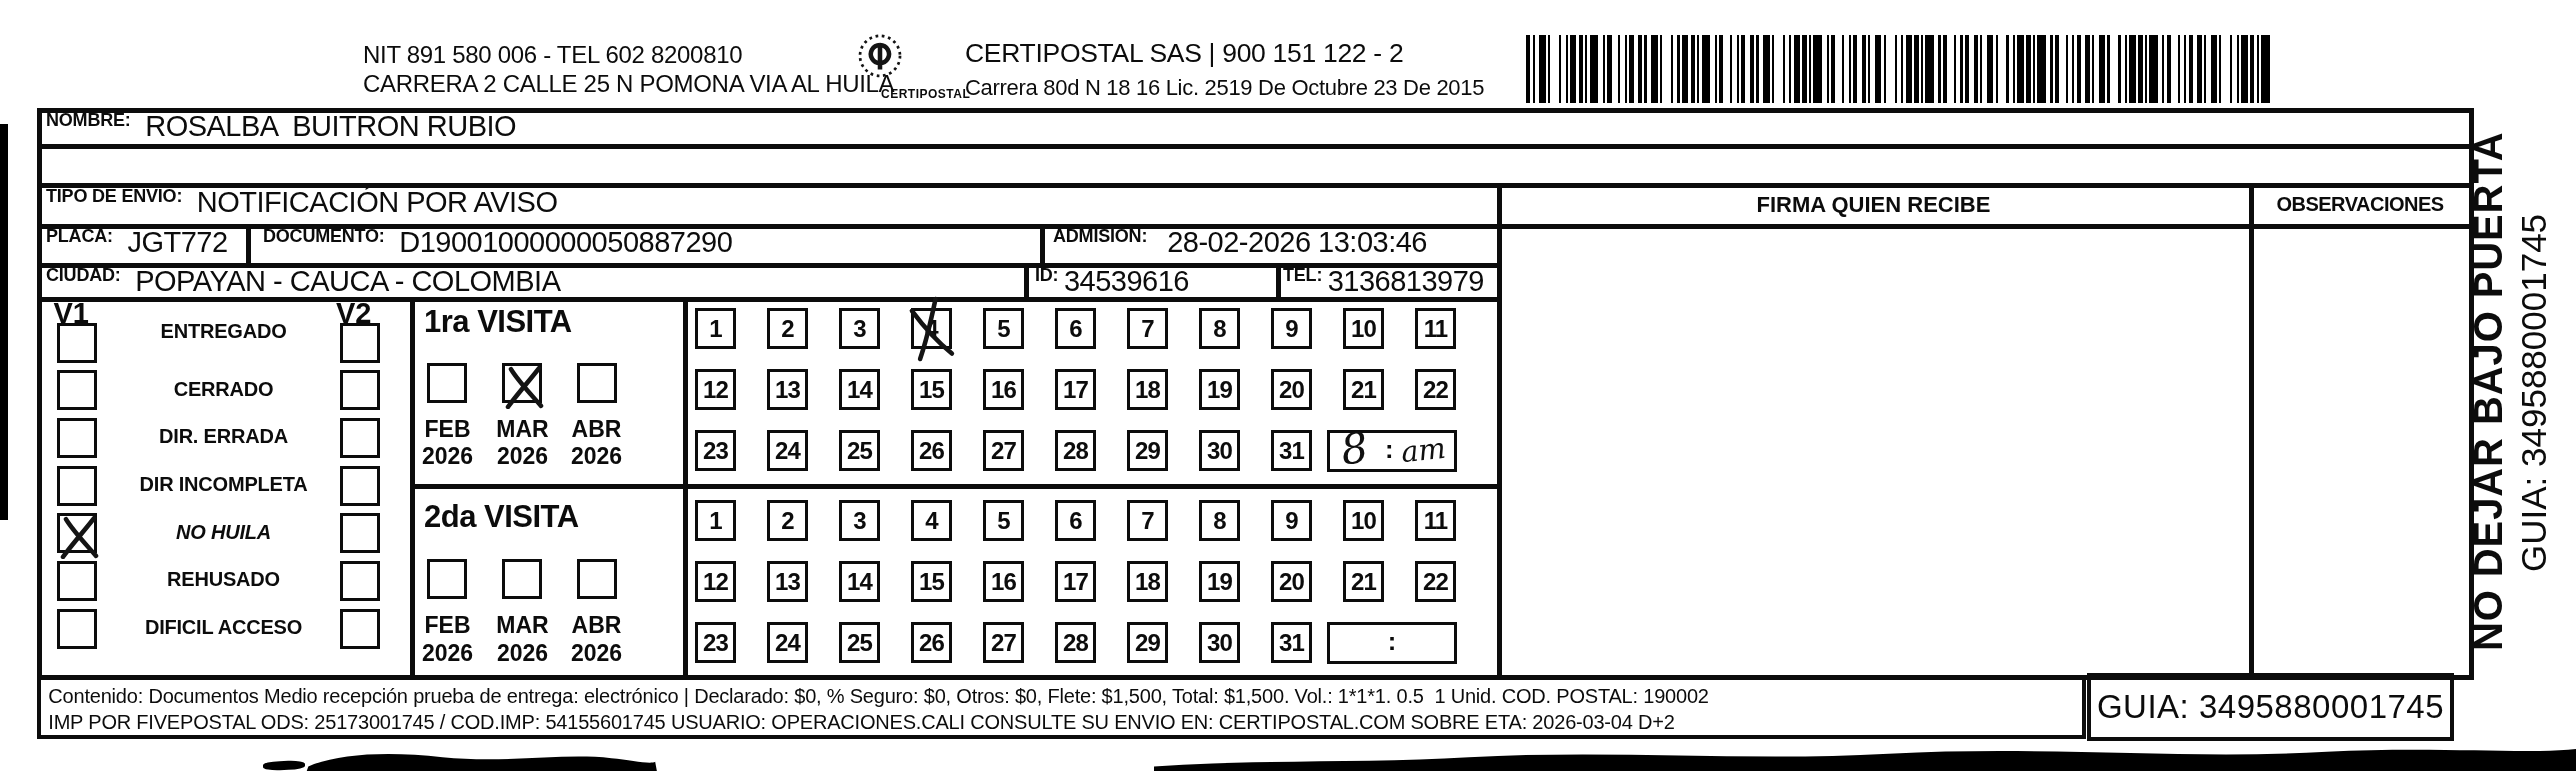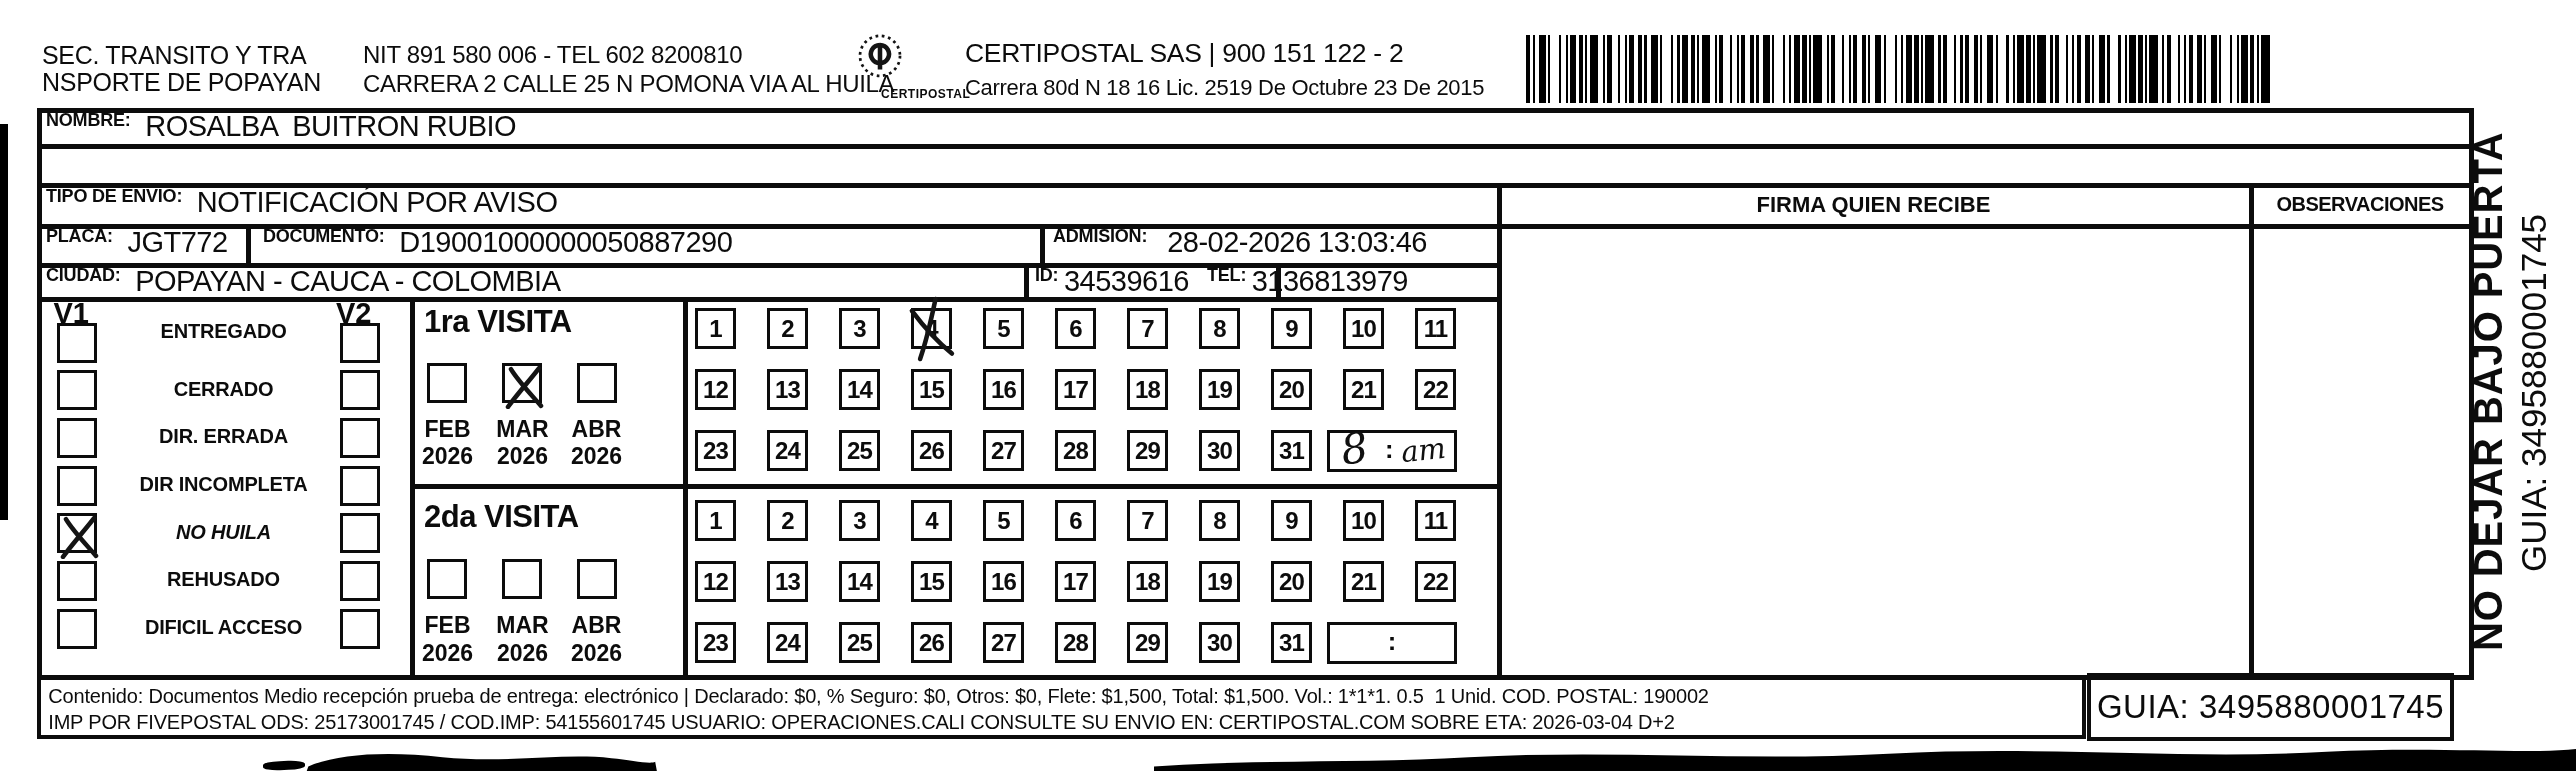--- a/index.html
+++ b/index.html
@@ -25,21 +25,21 @@
   .flabel{font-weight:700;font-size:18px;flex:none;letter-spacing:-0.2px;}
   .fvalue{font-size:29px;margin-left:14.6px;white-space:pre;letter-spacing:-0.5px;}
   #r-nombre{left:46px;top:110px;height:34px;}
   #r-direccion{left:46px;top:146px;height:37px;}
   #r-tipo{left:46px;top:186px;height:37px;}
   #r-placa{left:46px;top:226px;height:35px;}
   #r-documento{left:263px;top:226px;height:35px;}
   #r-admision{left:1053px;top:226px;height:35px;}
   #r-ciudad{left:46px;top:265px;height:32px;}
   #r-id{left:1035px;top:265px;height:32px;}
-  #r-tel{left:1207px;top:265px;height:32px;}
+  #r-tel{left:1283px;top:265px;height:32px;}
   #r-id .fvalue,#r-tel .fvalue{margin-left:5.5px;}
   #r-admision .fvalue{margin-left:20px;}
 
   
   #firma-header{position:absolute;left:1501px;top:188px;width:745px;height:33px;text-align:center;
                 font-weight:700;font-size:22px;line-height:33px;}
   #obs-header{position:absolute;left:2254px;top:188px;width:212px;height:33px;text-align:center;
               font-weight:700;font-size:20px;line-height:33px;letter-spacing:-0.5px;}
   #firma-area{position:absolute;left:1501px;top:228px;width:745px;height:443px;}
   #obs-area{position:absolute;left:2254px;top:228px;width:212px;height:443px;}
@@ -75,24 +75,20 @@
 
   
   #art-edge{position:absolute;left:0;top:124px;width:8.2px;height:396px;background:#000;}
   .art{position:absolute;}
 </style>
 </head>
 <body>
 
 <div id="page">
 
-  <div id="dept">
-    <div>SEC. TRANSITO Y TRA</div>
-    <div>NSPORTE DE POPAYAN</div>
-  </div>
   <div id="nit">
     <div>NIT 891 580 006 - TEL 602 8200810</div>
     <div>CARRERA 2 CALLE 25 N POMONA VIA AL HUILA</div>
   </div>
   <div id="logo">
     <svg width="60" height="57" viewBox="0 0 66 62">
       <circle cx="33" cy="27" r="22" fill="none" stroke="#141414" stroke-width="3" stroke-dasharray="3 4"></circle>
       <path d="M33 13 v29 M33 15 a10 10 0 1 1 -0.2 0" fill="none" stroke="#141414" stroke-width="5"></path>
     </svg>
     <div class="cap">CERTIPOSTAL</div>

